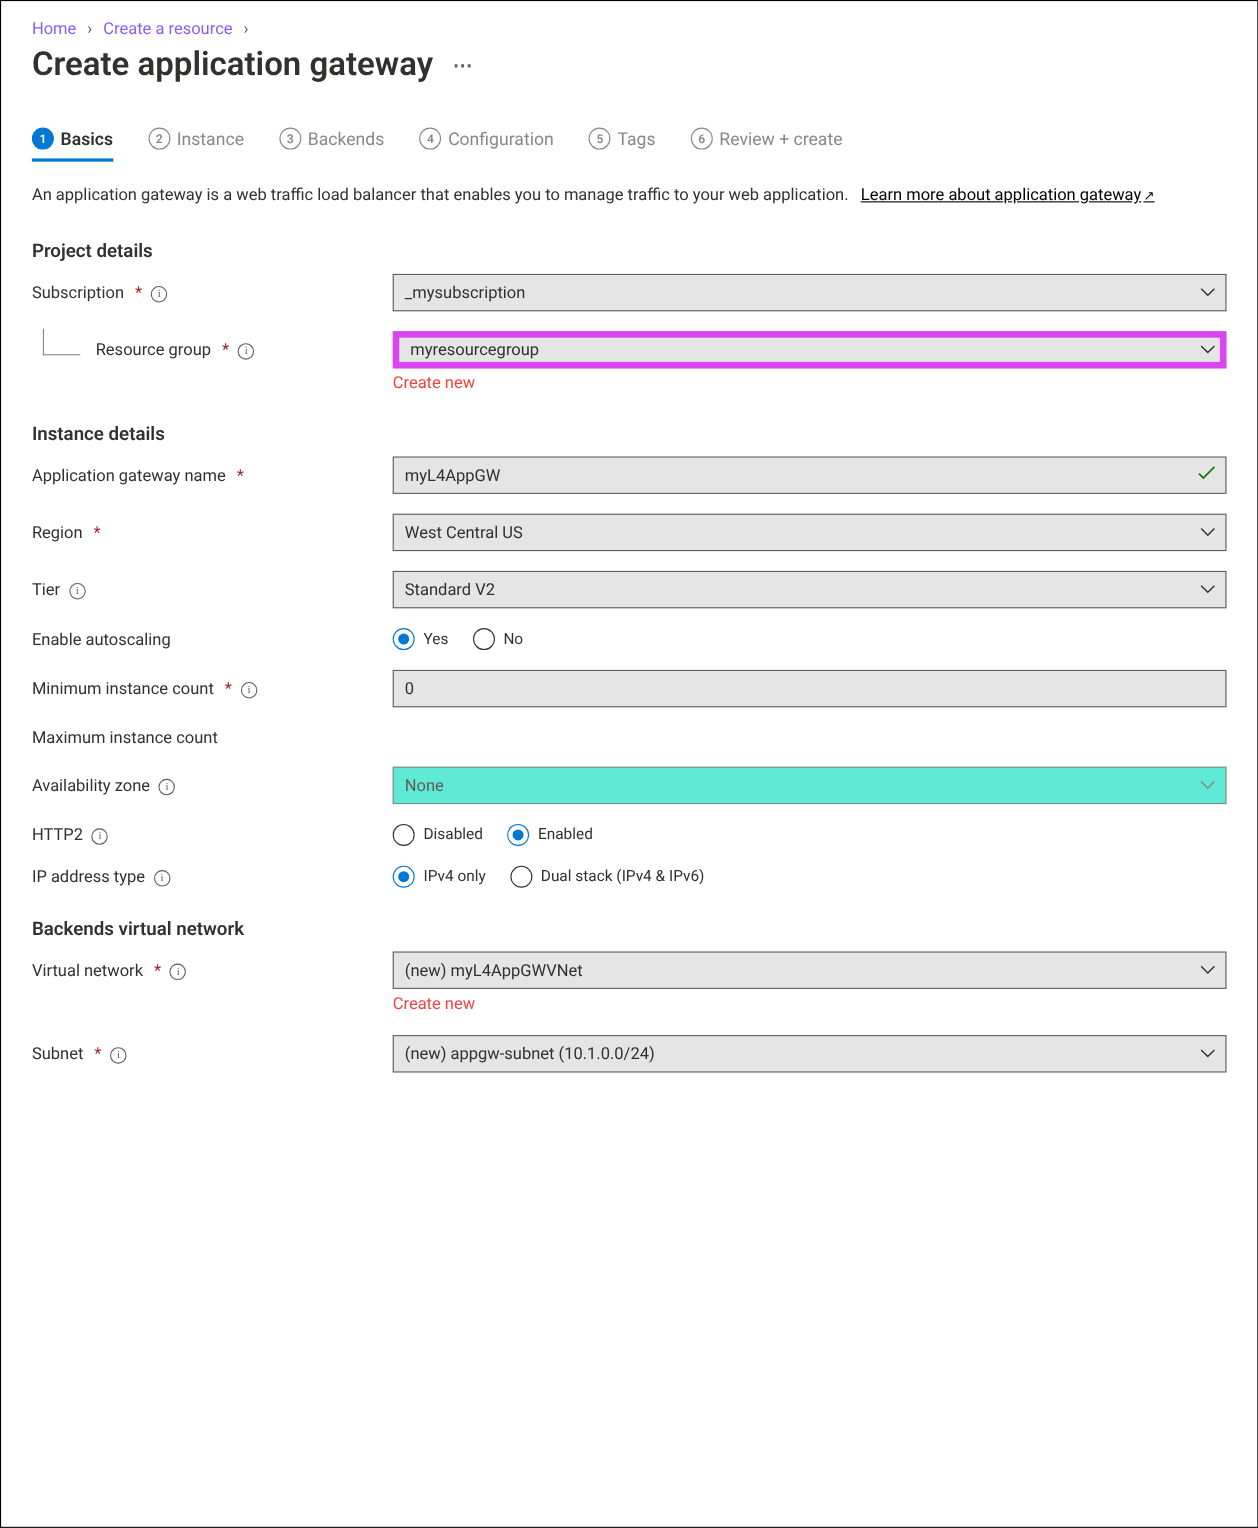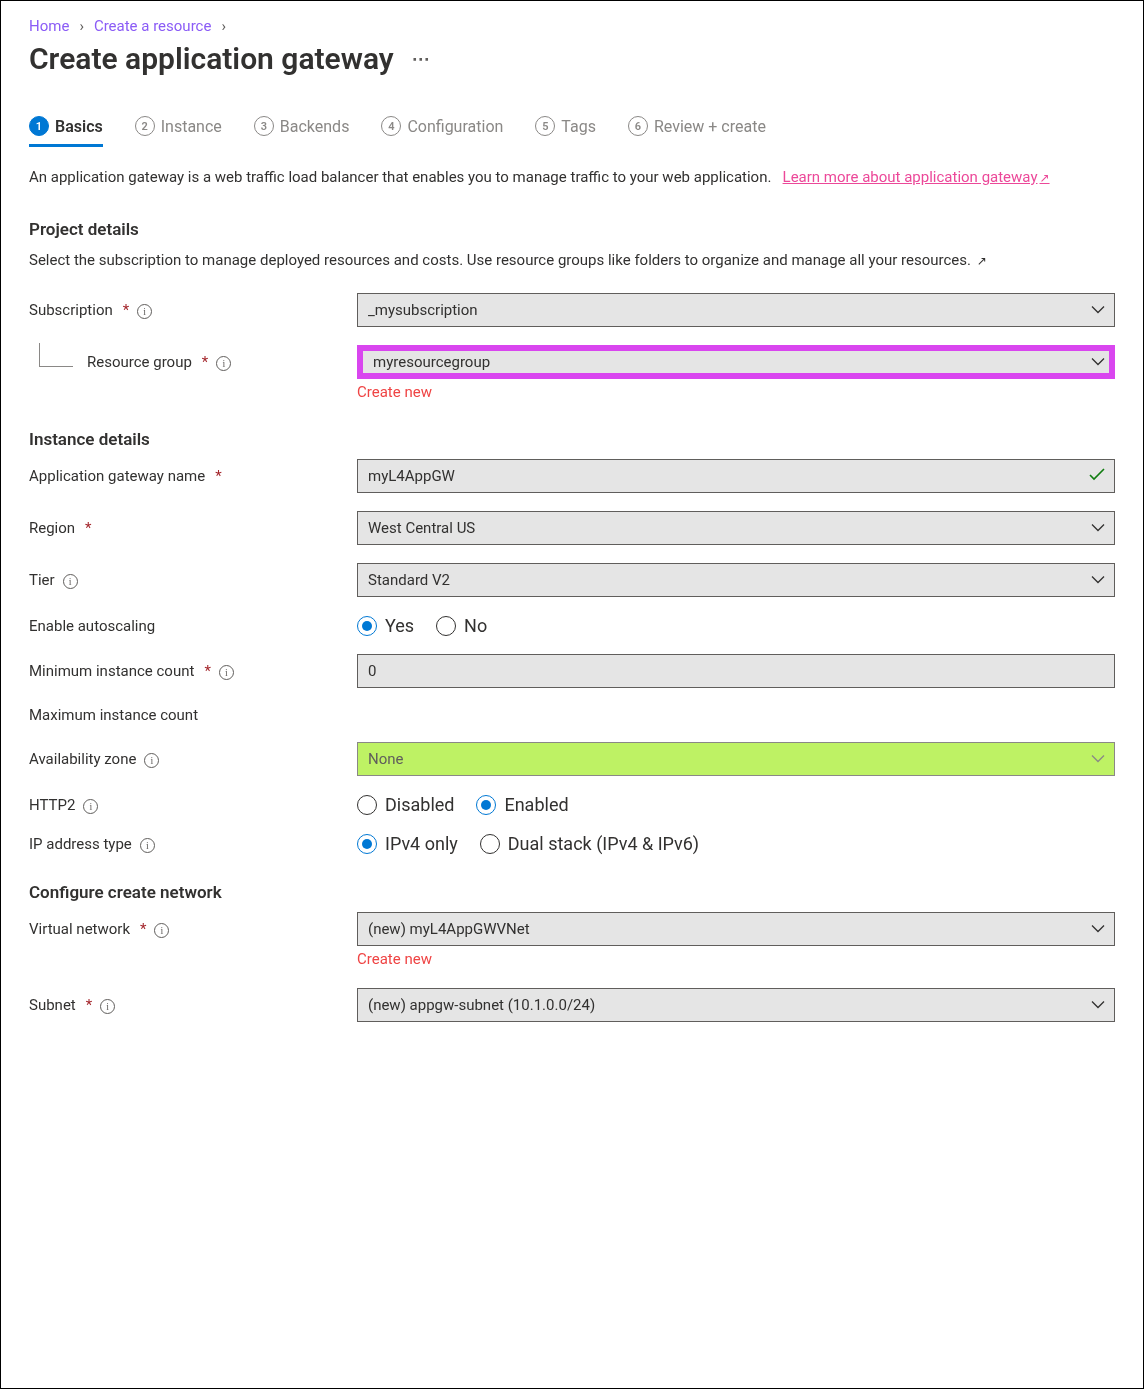--- a/index.html
+++ b/index.html
@@ -53,21 +53,21 @@
   }
   .tab.active { color: #323130; font-weight: 600; border-bottom-color: #0078d4; }
   .tab .num {
     width: 20px; height: 20px; border-radius: 50%;
     border: 1.5px solid #8a8886; color: #8a8886;
     display: inline-flex; align-items: center; justify-content: center;
     font-size: 11px; font-weight: 600;
   }
   .tab.active .num { background: #0078d4; border-color: #0078d4; color: #fff; }
   .intro { font-size: 15px; line-height: 1.5; margin-bottom: 30px; }
-  .intro a { color: #ec4899; text-decoration: underline; }
+  .intro a { color: #000000; text-decoration: underline; }
   .ext-icon { font-size: 12px; margin-left: 2px; }
   h2.section {
     font-size: 17px; font-weight: 600; margin: 28px 0 10px 0;
   }
   .section-desc { font-size: 15px; line-height: 1.5; margin-bottom: 22px; }
   .form-row {
     display: flex;
     align-items: center;
     margin-bottom: 18px;
   }
@@ -103,36 +103,36 @@
     width: 100%;
     height: 34px;
     border: 1px solid #605e5c;
     padding: 0 34px 0 10px;
     font-size: 15px;
     background: #e5e5e5;
     display: flex; align-items: center;
     cursor: pointer;
   }
   .select.highlight { border: 6px solid #d946ef; }
-  .select.disabled { background: #bef264; color: #605e5c; border-color: #8a8886; cursor: default;}
+  .select.disabled { background: #5eead4; color: #605e5c; border-color: #8a8886; cursor: default;}
   .input { cursor: text; text-align: right; }
   .chevron {
     position: absolute; right: 10px; top: 50%; transform: translateY(-50%);
     pointer-events: none;
   }
   .chevron svg { display: block; }
   .check-icon {
     position: absolute; right: 10px; top: 50%; transform: translateY(-50%);
     color: #107c10;
   }
   .link-below { margin-left: 328px; margin-top: -2px; margin-bottom: 20px; font-size: 15px;}
   .link-below a { color: #ef4444; text-decoration: none; }
   .radio-group { display: flex; align-items: center; gap: 22px; }
   .radio {
-    display: inline-flex; align-items: center; gap: 8px; font-size: 18px;
+    display: inline-flex; align-items: center; gap: 8px; font-size: 14px;
     cursor: pointer;
   }
   .radio .circle {
     width: 20px; height: 20px; border: 1.5px solid #323130; border-radius: 50%;
     display: inline-flex; align-items: center; justify-content: center;
   }
   .radio.checked .circle { border-color: #0078d4; }
   .radio.checked .dot { width: 10px; height: 10px; background: #0078d4; border-radius: 50%; }
 </style>
 </head>
@@ -179,24 +179,20 @@
     </div>
   </div>
 
   <div class="intro">
     <span>An application gateway is a web traffic load balancer that enables you to manage traffic to your web application.</span>
     &nbsp;
     <a href="#"><span>Learn more about application gateway</span><span class="ext-icon">↗</span></a>
   </div>
 
   <h2 class="section">Project details</h2>
-  <div class="section-desc">
-    <span>Select the subscription to manage deployed resources and costs. Use resource groups like folders to organize and manage all your resources.</span>
-    <span class="ext-icon">↗</span>
-  </div>
 
   <div class="form-row">
     <div class="form-label">
       <span>Subscription</span>
         <span class="req">*</span>
       <span class="info-icon">i</span>
     </div>
     <div class="form-control">
       <div class="select">
         <span>_mysubscription</span>
@@ -367,21 +363,21 @@
           </span>
         <span>IPv4 only</span>
       </span>
       <span class="radio">
         <span class="circle"></span>
         <span>Dual stack (IPv4 &amp; IPv6)</span>
       </span>
     </div>
   </div>
 
-  <h2 class="section">Configure create network</h2>
+  <h2 class="section">Backends virtual network</h2>
 
   <div class="form-row tight">
     <div class="form-label">
       <span>Virtual network</span>
         <span class="req">*</span>
       <span class="info-icon">i</span>
     </div>
     <div class="form-control">
       <div class="select">
         <span>(new) myL4AppGWVNet</span>

